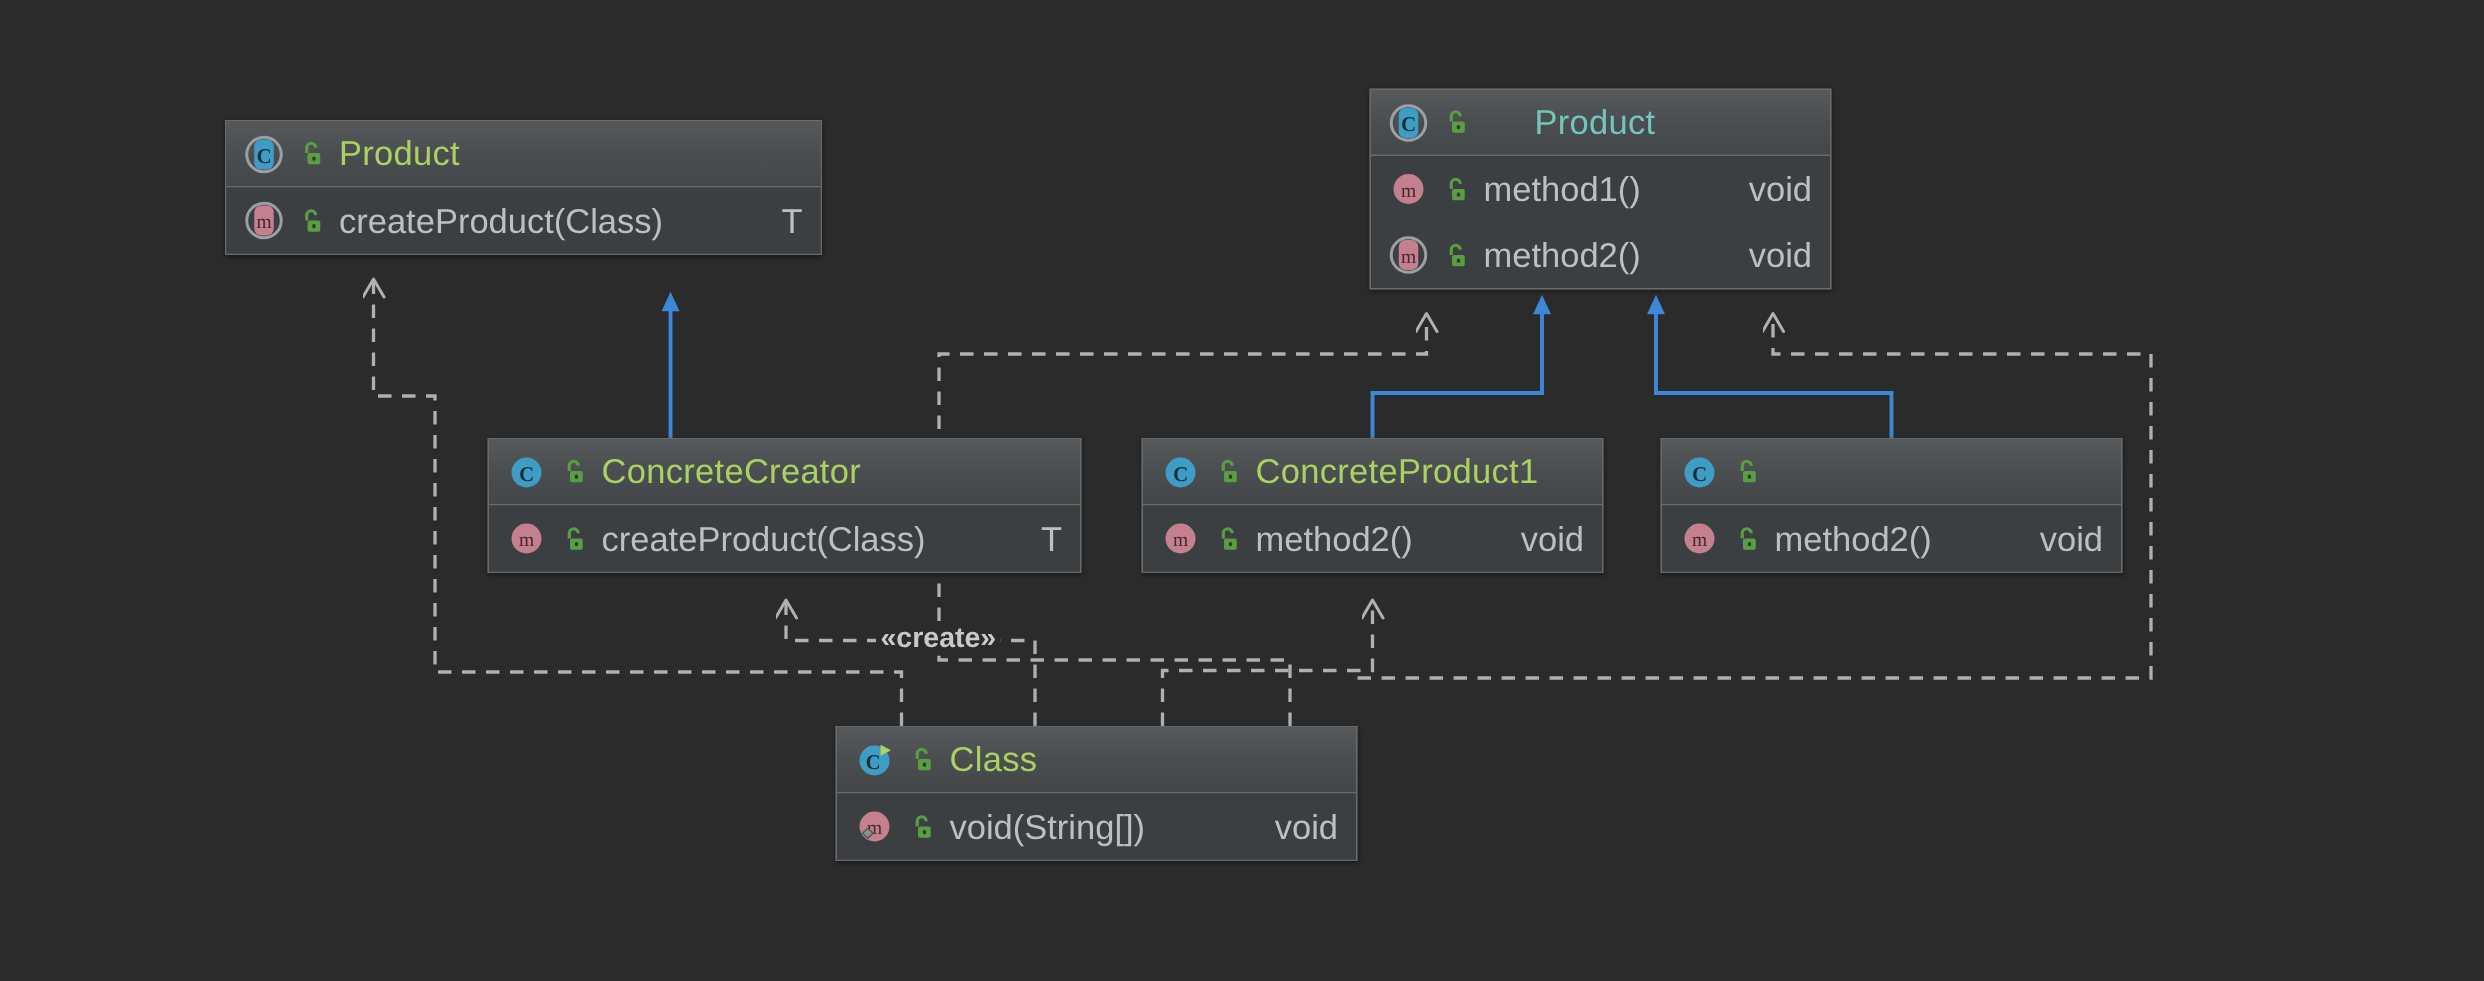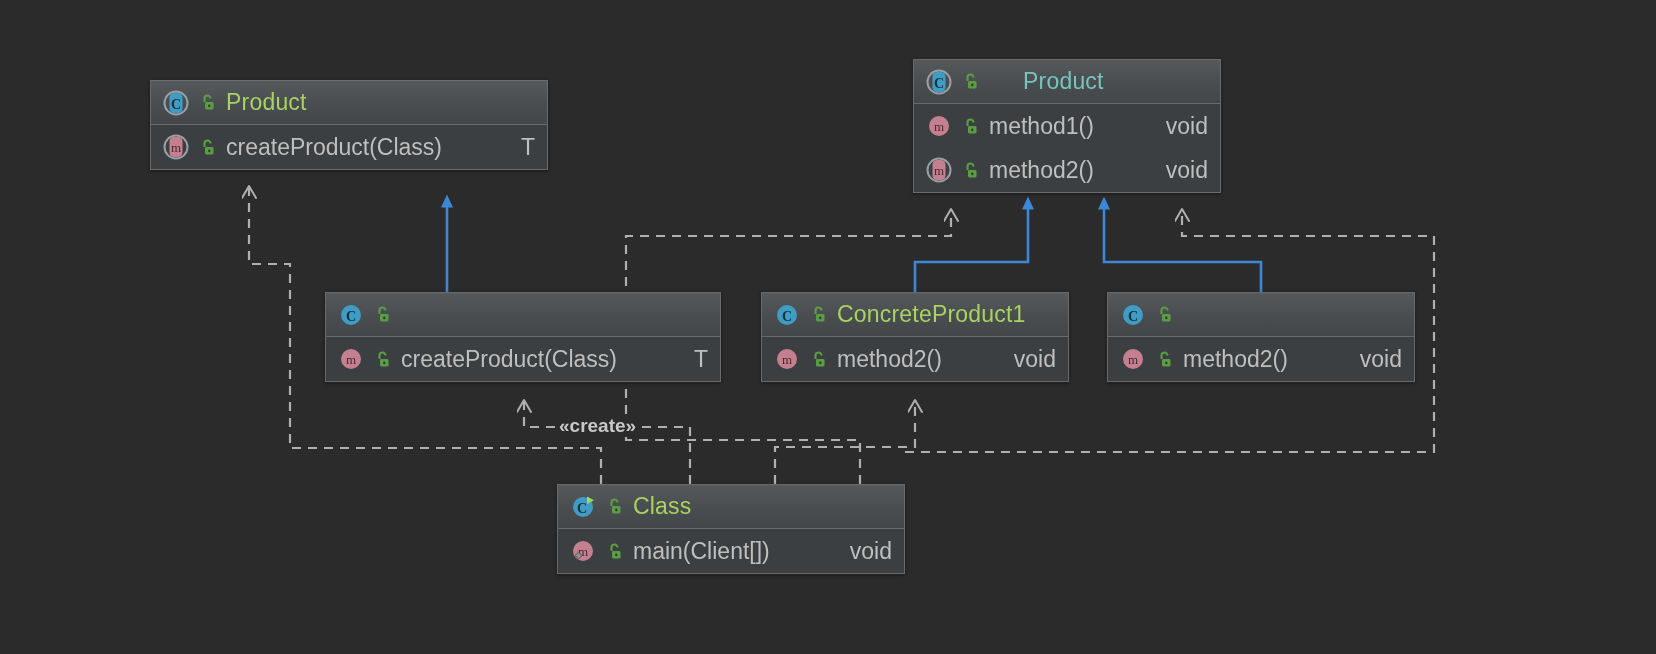--- a/index.html
+++ b/index.html
@@ -77,20 +77,21 @@
   
   .edge-label {
     position: absolute;
     font-family: "Liberation Sans", sans-serif;
     font-size: 19px;
     font-weight: bold;
     color: #c9c9c9;
     background: #2b2b2b;
     padding: 0 3px;
     white-space: nowrap;
+    margin-left: 28px;
   }
 </style>
 </head>
 <body>
 
 <div id="canvas">
 
   <svg id="edges" viewBox="0 0 1656 654" width="1656" height="654">
     <defs>
       <marker id="blue-tri" markerWidth="16" markerHeight="16" refX="1.5" refY="6" orient="auto" markerUnits="userSpaceOnUse">
@@ -201,20 +202,21 @@
     <div class="node-header">
       <svg class="icon" width="26" height="26" viewBox="0 0 26 26">
         <circle cx="13" cy="13" r="10" fill="#3f9cc4"></circle>
         <text x="13" y="18.5" text-anchor="middle" font-family="&quot;Liberation Serif&quot;, serif" font-size="14" font-weight="bold" fill="#16303c">C</text>
       </svg>
       <svg class="lock" width="19" height="19" viewBox="0 0 19 19">
         <path d="M6.5,9 L6.5,5.5 A3,3 0 0 1 12.5,5.5" fill="none" stroke="#5a9e44" stroke-width="2.1"></path>
         <rect x="7" y="9" width="8.5" height="7.5" rx="1.4" fill="#5a9e44"></rect>
         <rect x="10.2" y="11.4" width="2.2" height="2.8" rx="1" fill="#2f3a2a"></rect>
       </svg>
+      <span class="node-title t-class">ConcreteCreator</span>
     </div>
     <div class="member-row">
       <svg class="icon" width="26" height="26" viewBox="0 0 26 26">
         <circle cx="13" cy="13" r="10" fill="#c4808f"></circle>
         <text x="13" y="18" text-anchor="middle" font-family="&quot;Liberation Serif&quot;, serif" font-size="13" fill="#4a2730">m</text>
       </svg>
       <svg class="lock" width="19" height="19" viewBox="0 0 19 19">
         <path d="M6.5,9 L6.5,5.5 A3,3 0 0 1 12.5,5.5" fill="none" stroke="#5a9e44" stroke-width="2.1"></path>
         <rect x="7" y="9" width="8.5" height="7.5" rx="1.4" fill="#5a9e44"></rect>
         <rect x="10.2" y="11.4" width="2.2" height="2.8" rx="1" fill="#2f3a2a"></rect>
@@ -297,20 +299,20 @@
       <svg class="icon" width="26" height="26" viewBox="0 0 26 26">
         <circle cx="13" cy="13" r="10" fill="#c4808f"></circle>
         <text x="13" y="18" text-anchor="middle" font-family="&quot;Liberation Serif&quot;, serif" font-size="13" fill="#4a2730">m</text>
         <path d="M5,17.5 L8.6,14.2 L12,17.5 L8.6,20.8 Z" fill="#8d9094" stroke="#55585b" stroke-width="1"></path>
       </svg>
       <svg class="lock" width="19" height="19" viewBox="0 0 19 19">
         <path d="M6.5,9 L6.5,5.5 A3,3 0 0 1 12.5,5.5" fill="none" stroke="#5a9e44" stroke-width="2.1"></path>
         <rect x="7" y="9" width="8.5" height="7.5" rx="1.4" fill="#5a9e44"></rect>
         <rect x="10.2" y="11.4" width="2.2" height="2.8" rx="1" fill="#2f3a2a"></rect>
       </svg>
-      <span class="member-name">main(Client[])</span>
+      <span class="member-name">void(String[])</span>
       <span class="member-type">void</span>
     </div>
   </div>
 
   <div class="edge-label" style="left:556px; top:415px;">«create»</div>
 
 </div>
 
 </body></html>

